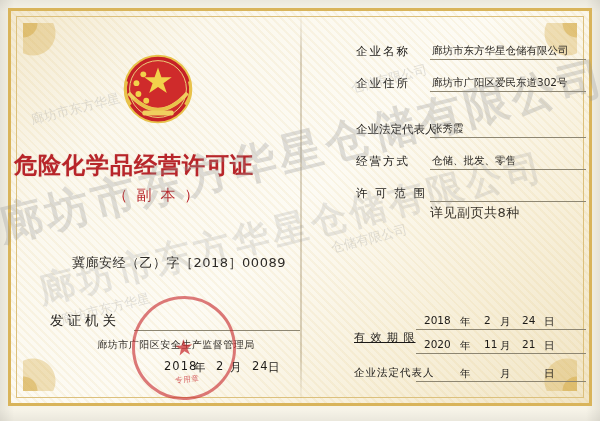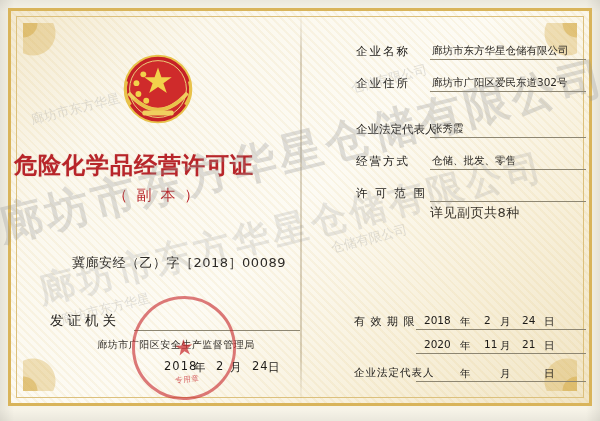--- a/index.html
+++ b/index.html
@@ -392,21 +392,21 @@
 
     <div class="frow f5">
       <span class="lbl">许 可 范 围</span>
       <span class="val"></span>
       <span class="uline"></span>
     </div>
 
     <div class="scope-note">详见副页共8种</div>
 
     <div class="valid">
-      <div class="lbl" style="top:0;">有 效 期 限</div>
+      <div class="lbl" style="top:16px;text-decoration:underline;">有 效 期 限</div>
 
       <div class="rowline v1">
         <span class="yy">2018</span>
         <span class="ych">年</span>
         <span class="mm">2</span>
         <span class="mch">月</span>
         <span class="dd">24</span>
         <span class="dch">日</span>
         <span class="ul"></span>
       </div>

